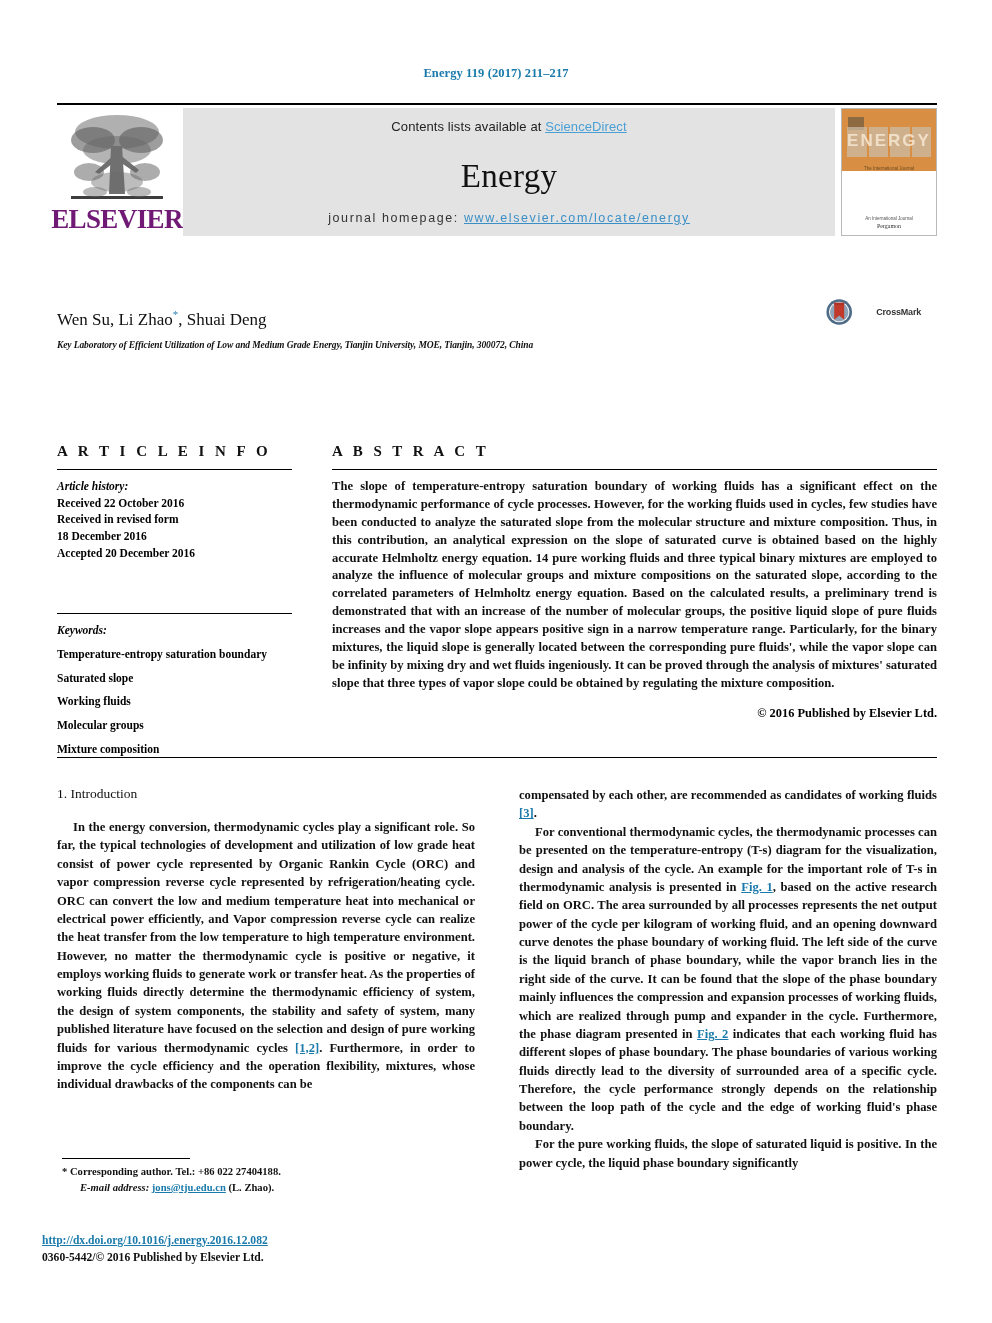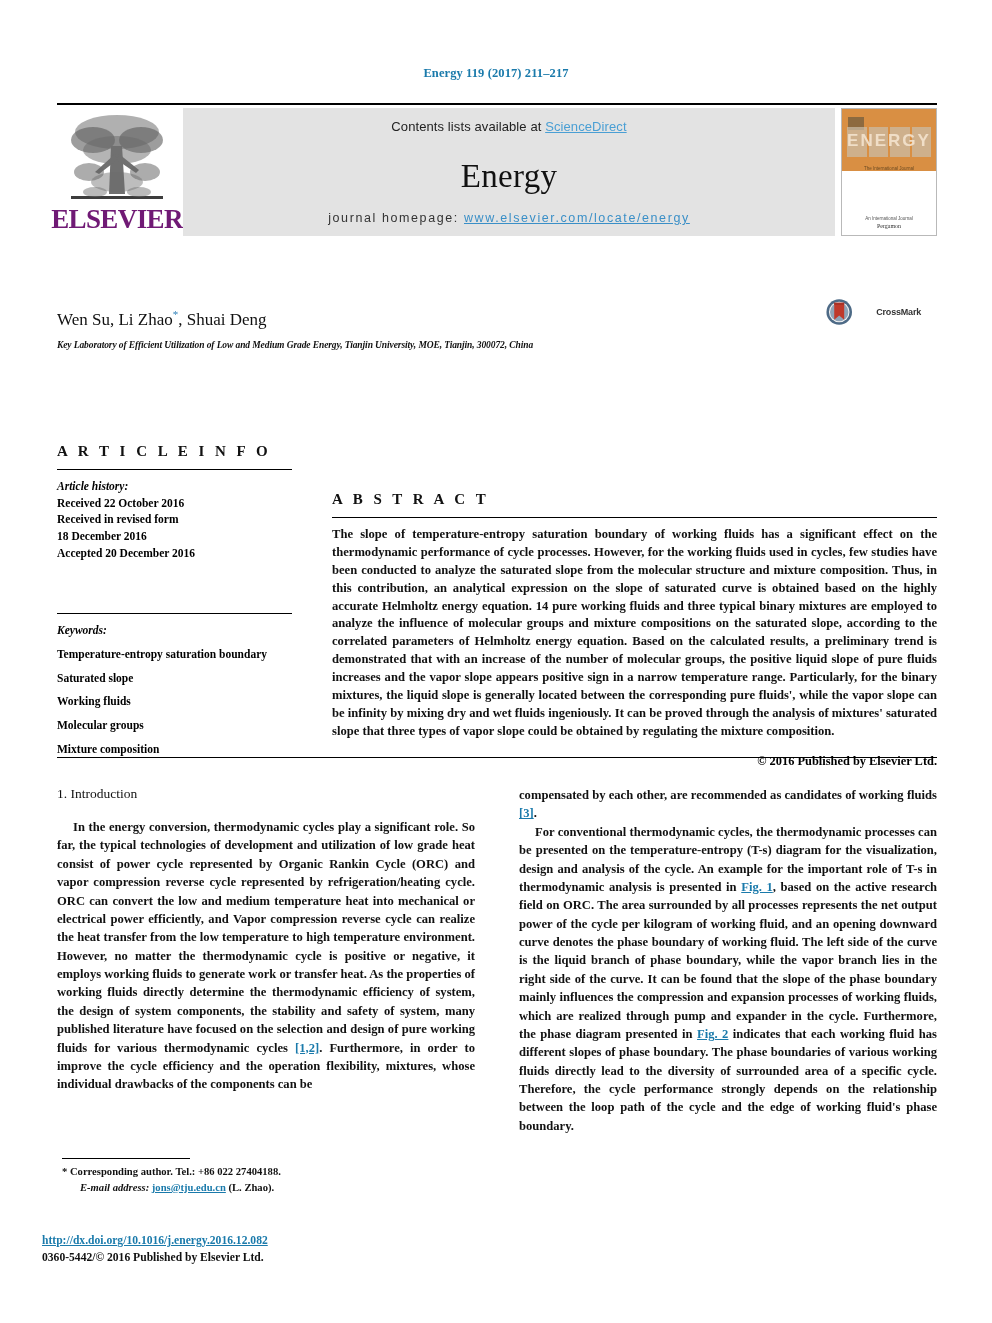--- a/index.html
+++ b/index.html
@@ -235,21 +235,21 @@
     left: 57px; top: 443px;
     width: 880px;
     display: flex;
     flex-direction: row;
   }
   .col-info {
     width: 235px;
     flex: 0 0 235px;
   }
   .col-gap { width: 40px; flex: 0 0 40px; }
-  .col-abstract { flex: 1 1 auto; margin-top: 48px; }
+  .col-abstract { flex: 1 1 auto; }
 
   .sec-head {
     font-family: "Liberation Serif", serif;
     font-weight: bold;
     font-size: 15px;
     letter-spacing: 3.5px;
     color: #111;
   }
   .hr-thin {
     border-top: 1.4px solid #000;
@@ -492,20 +492,21 @@
     <div class="bodycol">
       <h2 class="section-title">1. Introduction</h2>
       <p class="para"><span>In the energy conversion, thermodynamic cycles play a significant role. So far, the typical technologies of development and utilization of low grade heat consist of power cycle represented by Organic Rankin Cycle (ORC) and vapor compression reverse cycle represented by refrigeration/heating cycle. ORC can convert the low and medium temperature heat into mechanical or electrical power efficiently, and Vapor compression reverse cycle can realize the heat transfer from the low temperature to high temperature environment. However, no matter the thermodynamic cycle is positive or negative, it employs working fluids to generate work or transfer heat. As the properties of working fluids directly determine the thermodynamic efficiency of system, the design of system components, the stability and safety of system, many published literature have focused on the selection and design of pure working fluids for various thermodynamic cycles </span><a class="ref-link" href="#">[1,2]</a><span>. Furthermore, in order to improve the cycle efficiency and the operation flexibility, mixtures, whose individual drawbacks of the components can be</span></p>
     </div>
 
     <div class="body-gap"></div>
 
     <div class="bodycol">
       <p class="para cont"><span>compensated by each other, are recommended as candidates of working fluids </span><a class="ref-link" href="#">[3]</a><span>.</span></p>
       <p class="para"><span>For conventional thermodynamic cycles, the thermodynamic processes can be presented on the temperature-entropy (T-s) diagram for the visualization, design and analysis of the cycle. An example for the important role of T-s in thermodynamic analysis is presented in </span><a class="ref-link" href="#">Fig. 1</a><span>, based on the active research field on ORC. The area surrounded by all processes represents the net output power of the cycle per kilogram of working fluid, and an opening downward curve denotes the phase boundary of working fluid. The left side of the curve is the liquid branch of phase boundary, while the vapor branch lies in the right side of the curve. It can be found that the slope of the phase boundary mainly influences the compression and expansion processes of working fluids, which are realized through pump and expander in the cycle. Furthermore, the phase diagram presented in </span><a class="ref-link" href="#">Fig. 2</a><span> indicates that each working fluid has different slopes of phase boundary. The phase boundaries of various working fluids directly lead to the diversity of surrounded area of a specific cycle. Therefore, the cycle performance strongly depends on the relationship between the loop path of the cycle and the edge of working fluid's phase boundary.</span></p>
+      <p class="para">For the pure working fluids, the slope of saturated liquid is positive. In the power cycle, the liquid phase boundary significantly</p>
     </div>
 
   </div>
 
   <div class="footnote">
     <div class="footnote-rule"></div>
     <div class="footnote-line">
       <span>*</span>
       <span>Corresponding author. Tel.: +86 022 27404188.</span>
     </div>

